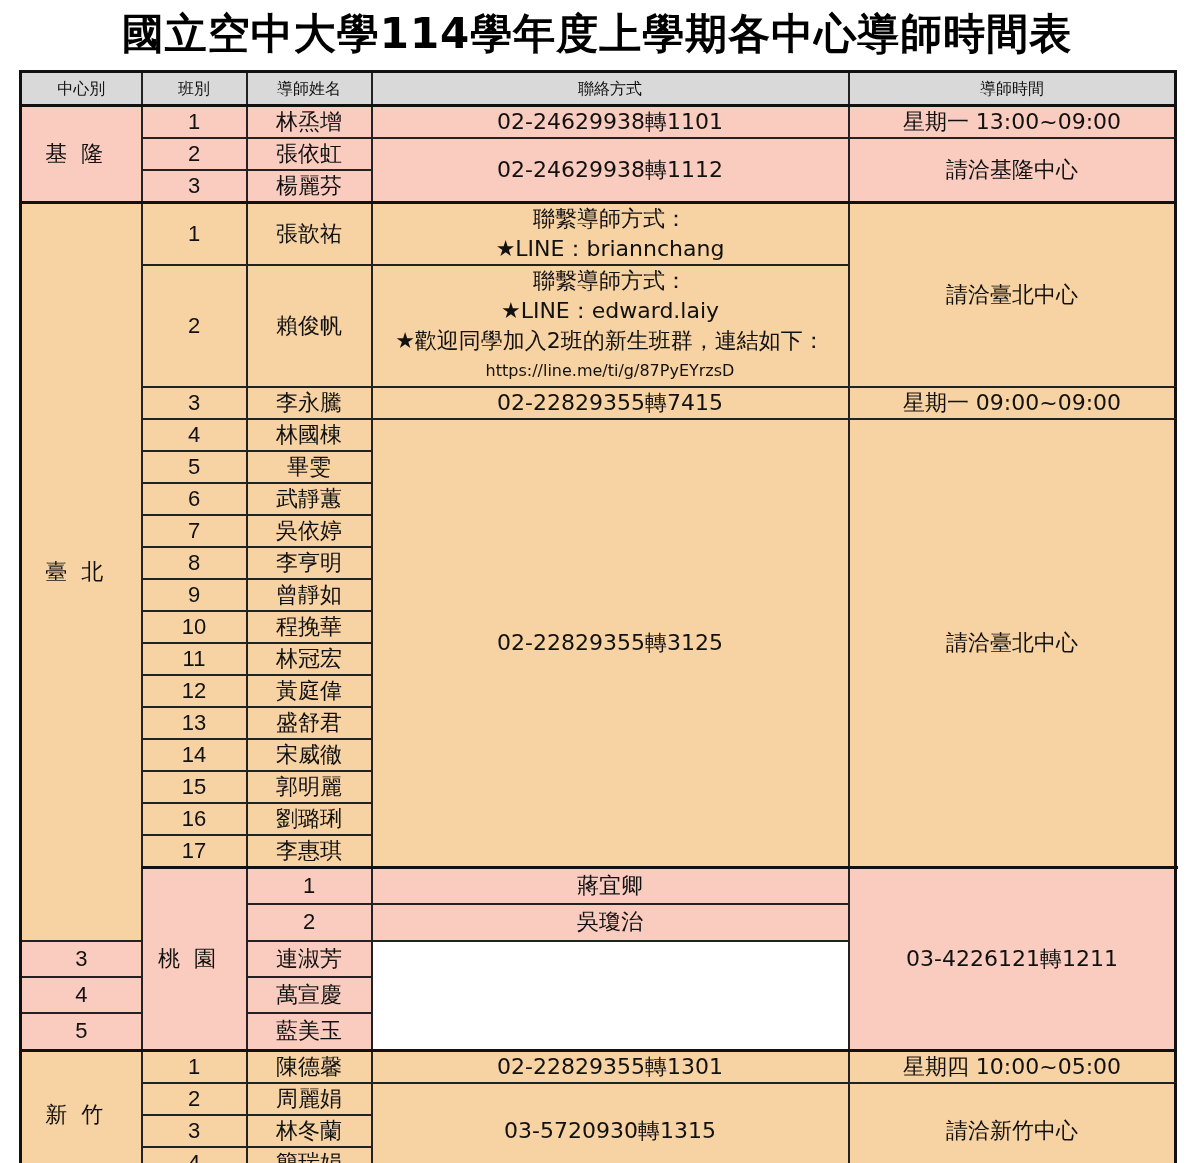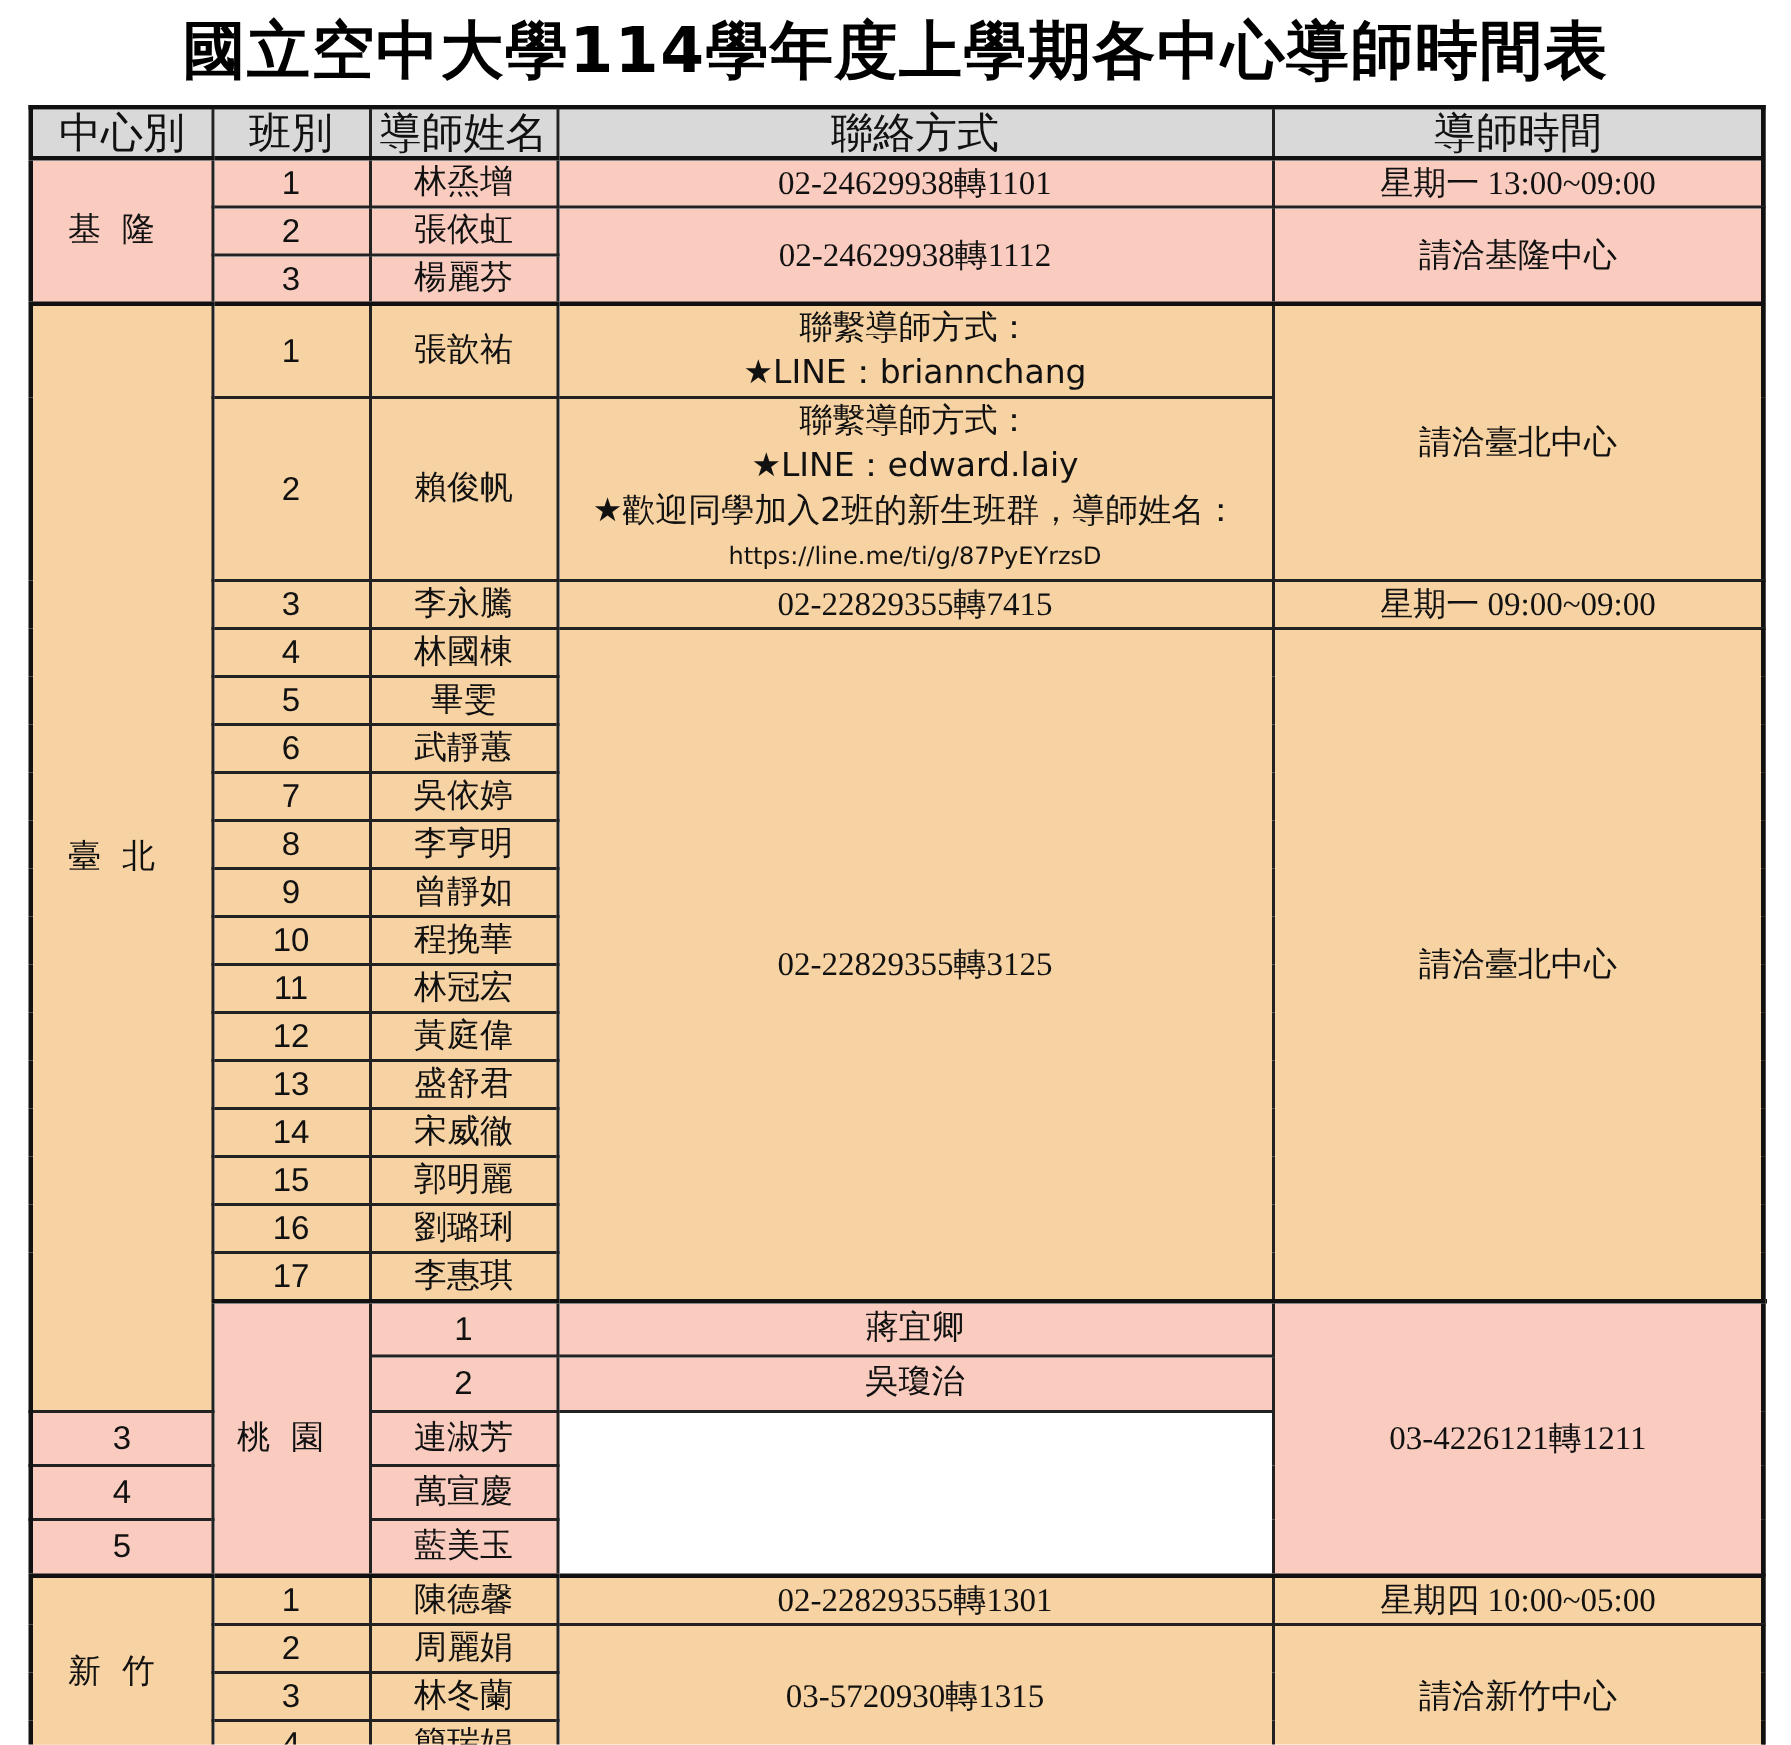--- a/index.html
+++ b/index.html
@@ -4,29 +4,29 @@
 <style>
   html, body { margin: 0; padding: 0; background: #ffffff; }
   body { width: 1194px; height: 1163px; position: relative; overflow: hidden;
          font-family: "DejaVu Sans", "Liberation Sans", sans-serif; color: #111; }
   .title { position: absolute; left: 0; top: 8px; width: 1194px; text-align: center;
            font-size: 42px; font-weight: bold; letter-spacing: 1px; line-height: 52px; color: #000; }
   table.sched { position: absolute; left: 19px; top: 70px; width: 1155px; border-collapse: collapse;
                 table-layout: fixed; border: 3px solid #111; }
   table.sched td, table.sched th { border: 2px solid #222; text-align: center; vertical-align: middle;
                 padding: 0; font-weight: normal; font-size: 22px; line-height: 30px; overflow: hidden; }
-  table.sched th { background: #d9d9d9; height: 31px; font-size: 28px; }
+  table.sched th { background: #d9d9d9; height: 31px; font-size: 16px; }
   tr.group-start td { border-top: 3px solid #111; }
   .c-kl { background: #f9ccbf; }
   .c-tp { background: #f7d2a2; }
   .c-ty { background: #f9ccbf; }
   .c-hc { background: #f7d2a2; }
   td.center-name { font-weight: bold; font-size: 22px; letter-spacing: 14px; padding-left: 14px; }
   td.num { font-family: "Liberation Sans", sans-serif; font-size: 20px; }
-  td.contact, td.hours { font-size: 20px; font-family: Liberation Serif, serif; }
+  td.contact, td.hours { font-size: 20px; }
   td.note { text-align: left; font-size: 13px; line-height: 16px; padding: 4px 4px; vertical-align: top; }
   td.note .line { display: block; }
   td.note .url { font-size: 16px; }
   .r33 { height: 30px; }
 </style>
 </head>
 <body>
 
 <div class="title">國立空中大學114學年度上學期各中心導師時間表</div>
 
@@ -76,21 +76,21 @@
         <span class="line">★LINE：briannchang</span>
       </td>
       <td rowspan="2" class="hours">請洽臺北中心</td>
     </tr>
     <tr class="c-tp" style="height:86px">
       <td class="num">2</td>
       <td>賴俊帆</td>
       <td class="note">
         <span class="line">聯繫導師方式：</span>
         <span class="line">★LINE：edward.laiy</span>
-        <span class="line">★歡迎同學加入2班的新生班群，導師姓名：</span>
+        <span class="line">★歡迎同學加入2班的新生班群，連結如下：</span>
         <span class="line url">https://line.me/ti/g/87PyEYrzsD</span>
       </td>
     </tr>
     <tr class="c-tp r33">
       <td class="num">3</td>
       <td>李永騰</td>
       <td class="contact">02-22829355轉7415</td>
       <td class="hours">星期一 09:00~09:00</td>
     </tr>
     <tr class="c-tp r33">

